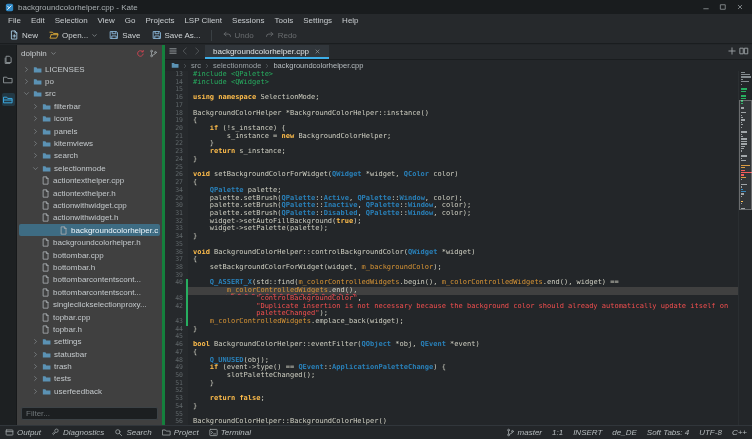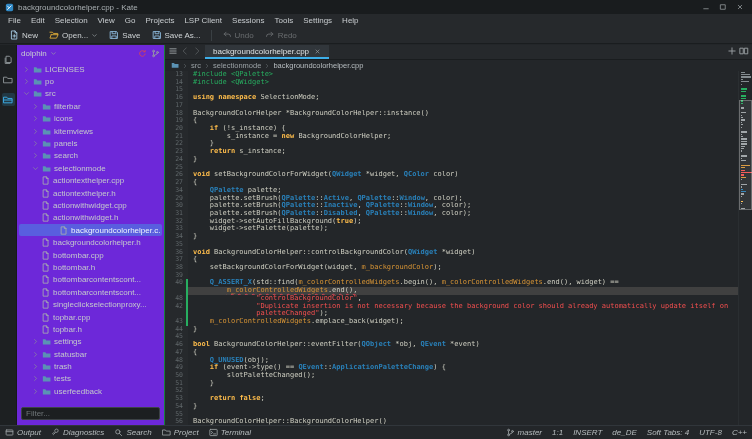--- a/index.html
+++ b/index.html
@@ -25,21 +25,21 @@
   .tbtn .caret{width:7px;height:7px;color:#9aa0a3;}
   .tsep{width:1px;height:11px;background:#3a4044;margin:0 4px;}
   .icon-new{color:#9fc3da;} .icon-open{color:#d8a738;} .icon-save{color:#8ab4d6;} .icon-saveas{color:#8ab4d6;}
   
   .main{position:absolute;top:45px;bottom:14px;left:0;right:0;display:flex;}
   .toolstrip{width:17px;background:#1d2022;display:flex;flex-direction:column;align-items:center;padding-top:8px;gap:7px;border-right:1px solid #17191b;}
   .strip-btn{width:13px;height:13px;display:flex;align-items:center;justify-content:center;color:#8d9396;border-radius:2px;}
   .strip-btn .ic{width:10px;height:10px;}
   .strip-btn.active{color:#3daee9;background:rgba(61,174,233,.18);}
   
-  .sidebar{width:148px;background:#6d28d9;display:flex;flex-direction:column;border-right:1px solid #15803d;}
+  .sidebar{width:148px;background:#404040;display:flex;flex-direction:column;border-right:3px solid #15803d;}
   .project-row{height:16px;display:flex;align-items:center;gap:3px;padding:0 4px;color:#c9cdd0;}
   .proj-combo{display:flex;align-items:center;gap:3px;flex:1;min-width:0;}
   .proj-combo .caret{width:7px;height:7px;color:#9aa0a3;}
   .proj-icons{display:flex;gap:4px;}
   .proj-icons .ic{width:9px;height:9px;color:#9aa0a3;}
   .tree{flex:1;overflow:hidden;padding-top:2px;}
   .tree-row{height:12.4px;display:flex;align-items:center;gap:3px;color:#c4c9cc;white-space:nowrap;margin:0 2px;border-radius:2px;padding-right:2px;}
   .tree-row.sel{background:rgba(61,174,233,.40);color:#eef6fb;}
   .tree-chev{width:7px;height:7px;color:#8d9396;flex:0 0 7px;}
   .tree-ico{width:9px;height:9px;}
@@ -329,34 +329,34 @@
             <span class="ic tree-chev">
               <svg viewBox="0 0 16 16">
                 <path d="M6 3.5L10.5 8 6 12.5"></path>
               </svg>
             </span>
             <span class="ic tree-ico folder-color">
               <svg viewBox="0 0 16 16">
                 <path d="M1.5 4h4.5l1.5 2h7.5v7.5H1.5z" fill="currentColor" stroke="none"></path>
               </svg>
             </span>
+            <span class="tree-label">panels</span>
+          </div>
+          <div class="tree-row" style="padding-left: 13px;">
+            <span class="ic tree-chev">
+              <svg viewBox="0 0 16 16">
+                <path d="M6 3.5L10.5 8 6 12.5"></path>
+              </svg>
+            </span>
+            <span class="ic tree-ico folder-color">
+              <svg viewBox="0 0 16 16">
+                <path d="M1.5 4h4.5l1.5 2h7.5v7.5H1.5z" fill="currentColor" stroke="none"></path>
+              </svg>
+            </span>
             <span class="tree-label">kitemviews</span>
-          </div>
-          <div class="tree-row" style="padding-left: 13px;">
-            <span class="ic tree-chev">
-              <svg viewBox="0 0 16 16">
-                <path d="M6 3.5L10.5 8 6 12.5"></path>
-              </svg>
-            </span>
-            <span class="ic tree-ico folder-color">
-              <svg viewBox="0 0 16 16">
-                <path d="M1.5 4h4.5l1.5 2h7.5v7.5H1.5z" fill="currentColor" stroke="none"></path>
-              </svg>
-            </span>
-            <span class="tree-label">panels</span>
           </div>
           <div class="tree-row" style="padding-left: 13px;">
             <span class="ic tree-chev">
               <svg viewBox="0 0 16 16">
                 <path d="M6 3.5L10.5 8 6 12.5"></path>
               </svg>
             </span>
             <span class="ic tree-ico folder-color">
               <svg viewBox="0 0 16 16">
                 <path d="M1.5 4h4.5l1.5 2h7.5v7.5H1.5z" fill="currentColor" stroke="none"></path>

